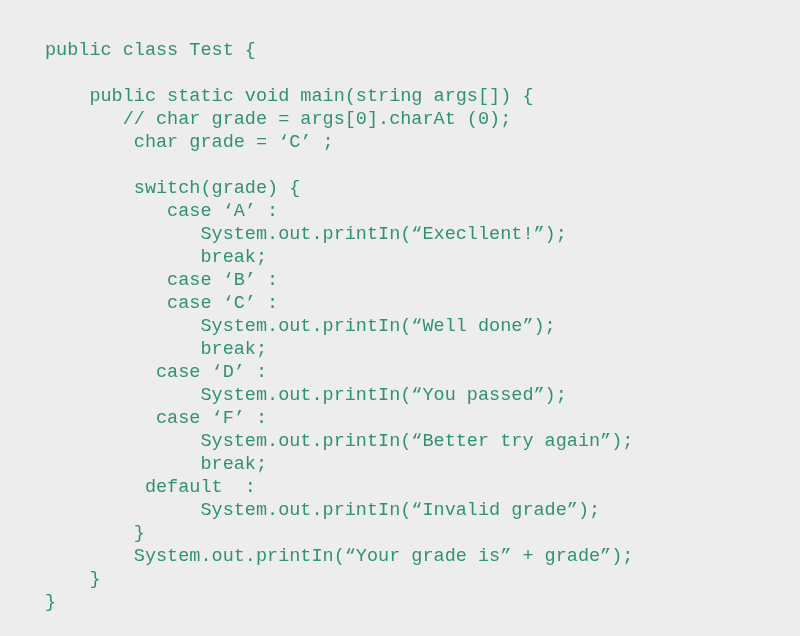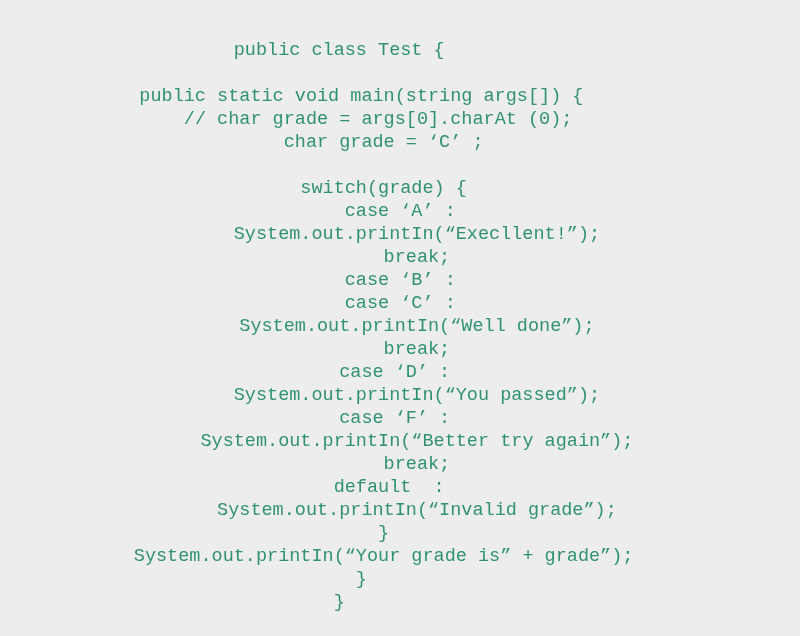--- a/index.html
+++ b/index.html
@@ -16,21 +16,20 @@
   }
 
   #code-listing {
     position: absolute;
     top: 0;
     left: 0;
     width: 800px;
     height: 636px;
     background: #eeedee;
     padding: 0;
-    text-align: center;
   }
 
   .code-line {
     position: relative;
     height: 23px;
     line-height: 23px;
     font-size: 18.5px;
     letter-spacing: 0px;
     color: #2f9272;
     white-space: pre;

